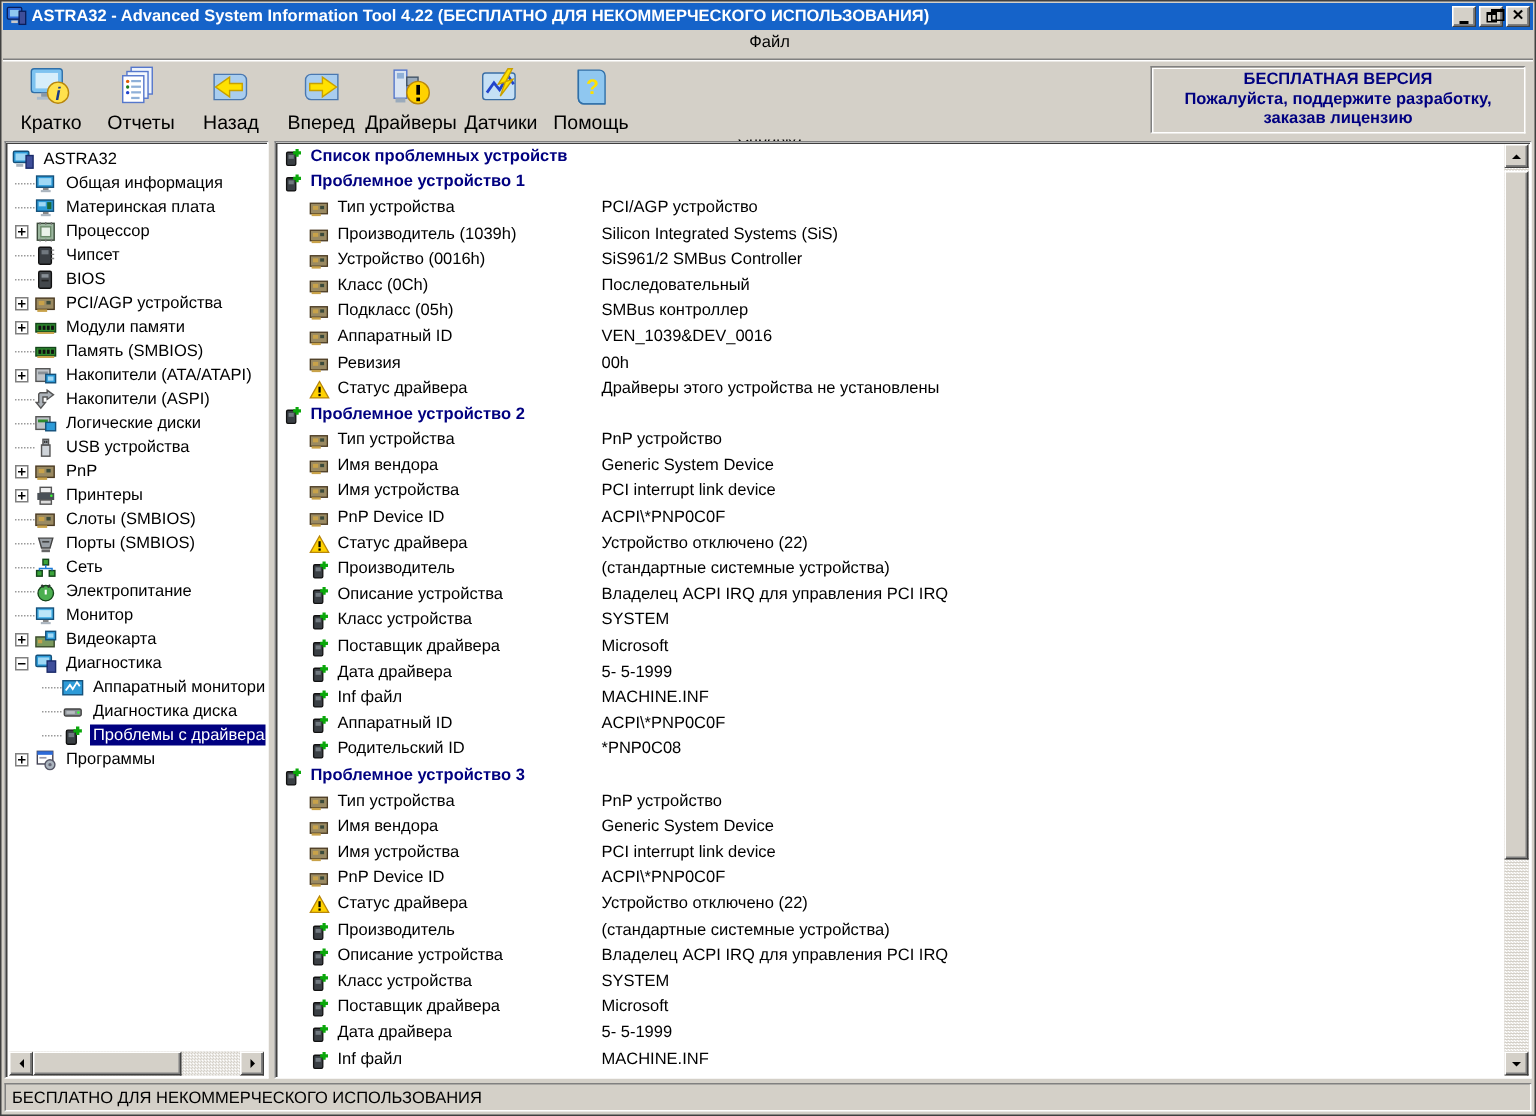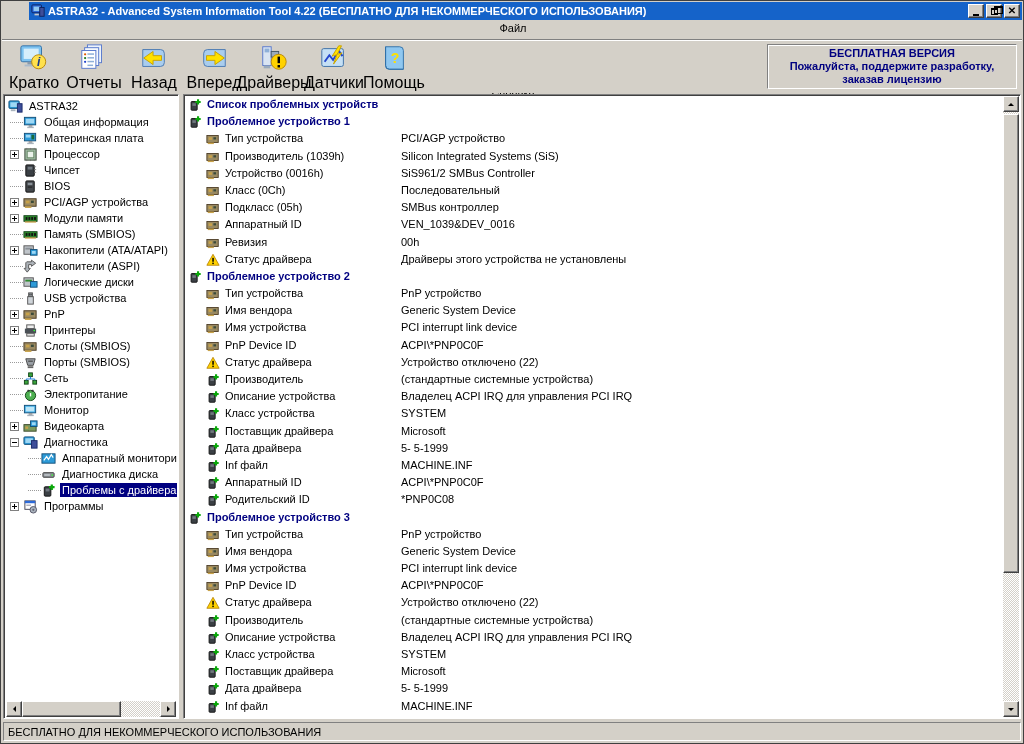--- a/index.html
+++ b/index.html
@@ -10,21 +10,21 @@
     background:#D4D0C8;
     position:relative;
     border:1px solid #404040;
     outline:1px solid #D4D0C8;
   }
 
   
   .titlebar {
     position:absolute; top:1px; left:1px; right:1px; height:18px;
     background:#1563C9;
-    display:flex; align-items:center; padding:0 2px; gap:3px;margin-left:27px;
+    display:flex; align-items:center; padding:0 2px; gap:3px;
   }
   .titlebar .app-icon { width:14px; height:14px; flex:0 0 auto; }
   .titlebar .title-text {
     color:#fff; font-weight:bold; font-size:11px; white-space:nowrap;
     overflow:hidden; flex:1;
   }
   .winbtns { display:flex; gap:2px; }
   .winbtn {
     width:16px; height:14px; background:#D4D0C8;
     border:1px solid; border-color:#fff #404040 #404040 #fff;
@@ -50,21 +50,21 @@
     background:#D4D0C8;
     border-top:1px solid #808080; box-shadow:inset 0 1px 0 #fff;
     display:flex; align-items:flex-start; padding:3px 2px 0 2px;
   }
   .tb-btn {
     width:60px; height:48px; display:flex; flex-direction:column;
     align-items:center; justify-content:flex-start; gap:1px; cursor:pointer;
   }
   .tb-btn .tb-ico { width:30px; height:30px; }
   .tb-btn .tb-ico svg { width:30px; height:30px; }
-  .tb-btn .tb-label { font-size:16px; color:#000; white-space:nowrap; }
+  .tb-btn .tb-label { font-size:13px; color:#000; white-space:nowrap; }
 
   .banner {
     position:absolute; top:4px; right:5px; width:250px; height:45px;
     background:#D4D0C8;
     border:1px solid; border-color:#808080 #fff #fff #808080;
     box-shadow:1px 1px 0 #fff inset;
     color:#000080; font-weight:bold; text-align:center;
     display:flex; flex-direction:column; justify-content:center;
     line-height:13px; font-size:11px;
   }

